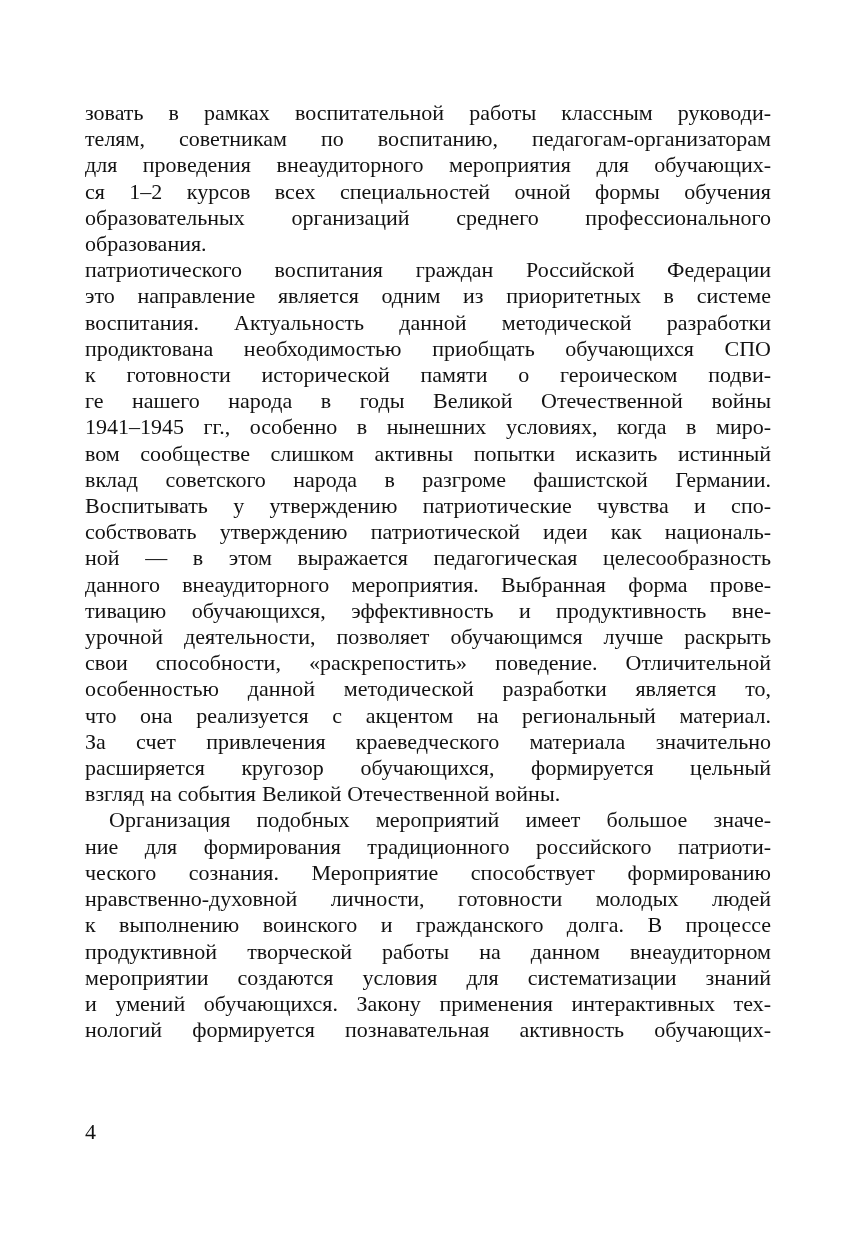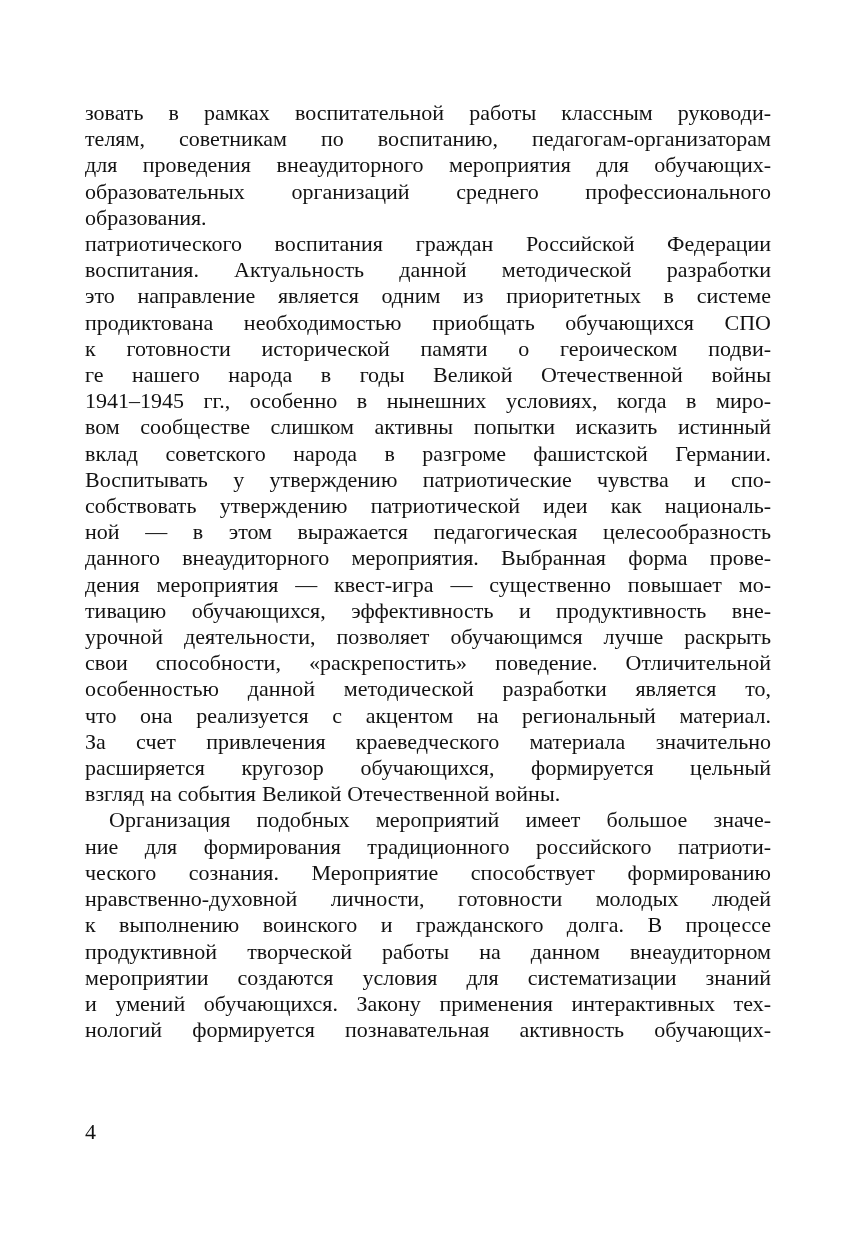--- a/index.html
+++ b/index.html
@@ -58,38 +58,38 @@
 </style>
 </head>
 <body style="background: rgb(255, 255, 255);">
 
 <div class="page">
   <div class="text-block" id="text-block" style="color: rgb(18, 18, 18);">
       <div class="paragraph">
         <div class="line">зовать в рамках воспитательной работы классным руководи-</div>
         <div class="line">телям, советникам по воспитанию, педагогам-организаторам</div>
         <div class="line">для проведения внеаудиторного мероприятия для обучающих-</div>
+        <div class="line">ся 1–2 курсов всех специальностей очной формы обучения</div>
         <div class="line">образовательных организаций среднего профессионального</div>
         <div class="line last-left">образования.</div>
       </div>
       <div class="paragraph">
         <div class="line">патриотического воспитания граждан Российской Федерации</div>
+        <div class="line">это направление является одним из приоритетных в системе</div>
         <div class="line">воспитания. Актуальность данной методической разработки</div>
-        <div class="line">это направление является одним из приоритетных в системе</div>
         <div class="line">продиктована необходимостью приобщать обучающихся СПО</div>
         <div class="line">к готовности исторической памяти о героическом подви-</div>
         <div class="line">ге нашего народа в годы Великой Отечественной войны</div>
         <div class="line">1941–1945 гг., особенно в нынешних условиях, когда в миро-</div>
         <div class="line">вом сообществе слишком активны попытки исказить истинный</div>
         <div class="line">вклад советского народа в разгроме фашистской Германии.</div>
         <div class="line">Воспитывать у утверждению патриотические чувства и спо-</div>
         <div class="line">собствовать утверждению патриотической идеи как националь-</div>
         <div class="line">ной — в этом выражается педагогическая целесообразность</div>
         <div class="line">данного внеаудиторного мероприятия. Выбранная форма прове-</div>
-        <div class="line">дения мероприятия — квест-игра — существенно повышает мо-</div>
         <div class="line">тивацию обучающихся, эффективность и продуктивность вне-</div>
         <div class="line">урочной деятельности, позволяет обучающимся лучше раскрыть</div>
         <div class="line">свои способности, «раскрепостить» поведение. Отличительной</div>
         <div class="line">особенностью данной методической разработки является то,</div>
         <div class="line">что она реализуется с акцентом на региональный материал.</div>
         <div class="line">За счет привлечения краеведческого материала значительно</div>
         <div class="line">расширяется кругозор обучающихся, формируется цельный</div>
         <div class="line last-left">взгляд на события Великой Отечественной войны.</div>
       </div>
       <div class="paragraph">

